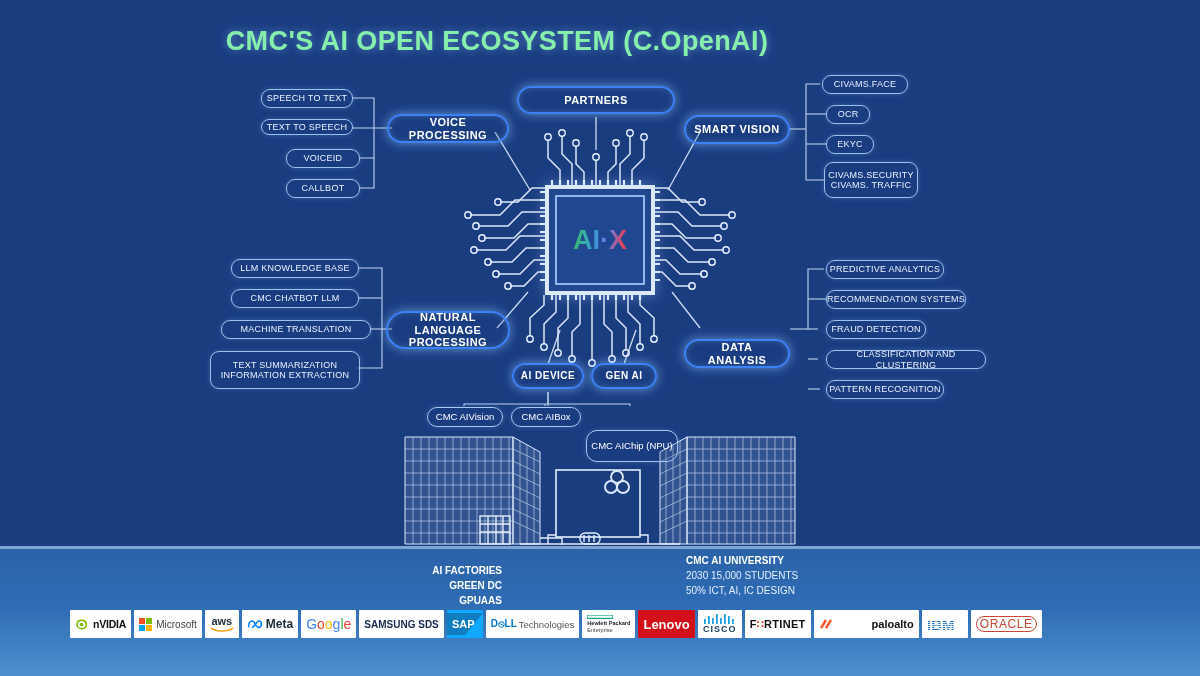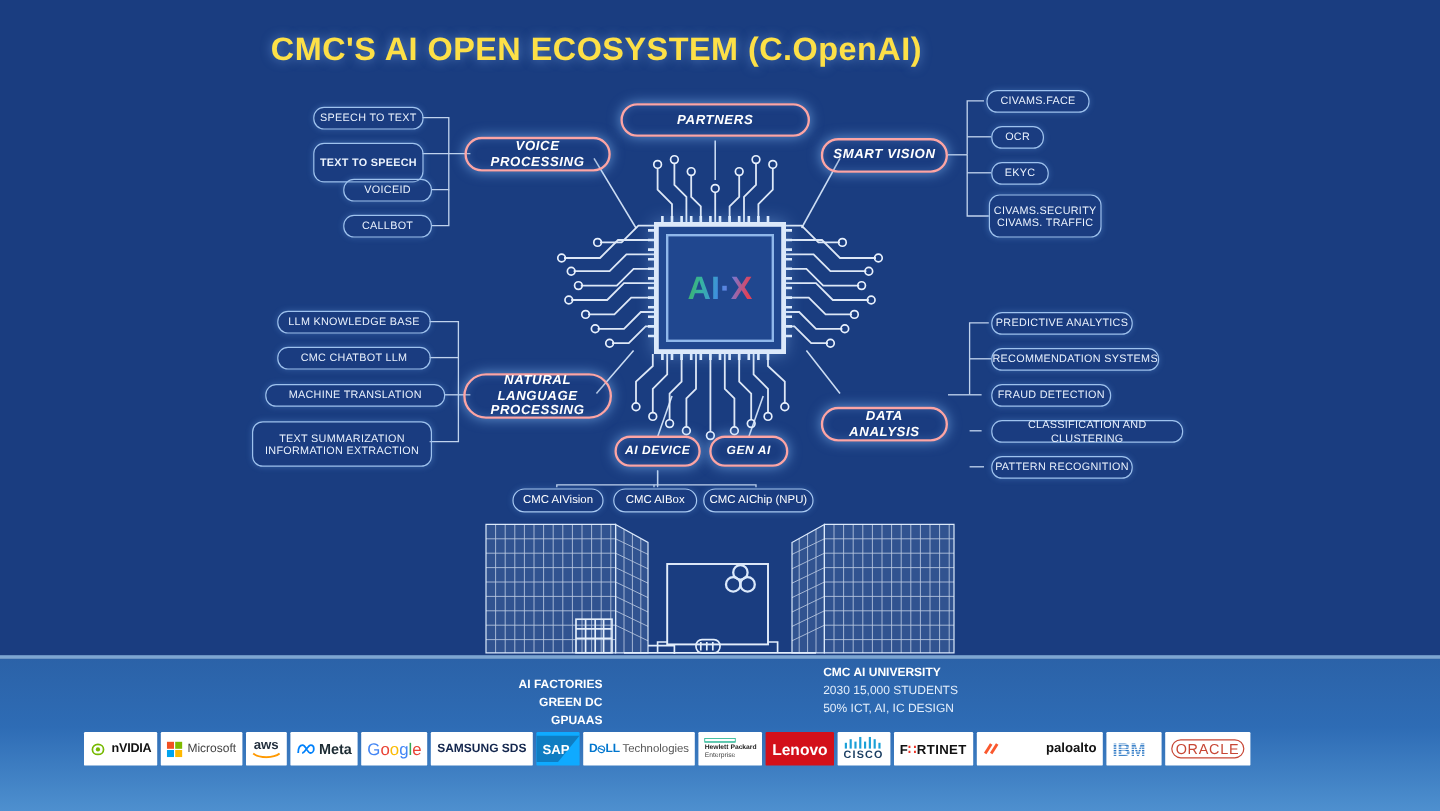--- a/index.html
+++ b/index.html
@@ -22,45 +22,44 @@
     background:linear-gradient(180deg,#2b62a8 0%,#2e6cb5 45%,#4e90cf 100%);
   }
   .divider {
     position:absolute; left:0; top:546px; width:1200px; height:3px;
     background:#8fb8e0; opacity:.85;
   }
 
   
   .title {
     position:absolute; top:26px; left:0; width:994px; text-align:center;
-    color:#fde047; font-size:27px; font-weight:bold; letter-spacing:.4px;
+    color:#86efac; font-size:27px; font-weight:bold; letter-spacing:.4px;
     text-shadow:0 0 9px rgba(140,190,255,.55);
   }
 
   
   .pill {
     position:absolute;
     display:flex; align-items:center; justify-content:center;
     text-align:center; color:#ffffff;
     border:1.4px solid #b9d4f4; border-radius:14px;
     background:rgba(26,61,128,0.15);
     line-height:1.15;
   }
   .pill.leaf {
     font-size:9px; letter-spacing:.25px;
     border-color:#9ec2ee; border-radius:9px;
     box-shadow:0 0 5px rgba(120,180,250,.30);
     color:#eaf2fd;
   }
   .pill.cat {
     font-size:11px; font-weight:bold; letter-spacing:.5px;
-    border:2px solid #fca5a5; border-radius:22px;
+    border:2px solid #3b82f6; border-radius:22px;
     box-shadow:0 0 11px rgba(140,195,255,.65), inset 0 0 7px rgba(140,195,255,.25);
     padding:0 6px;
-    font-style:italic;
   }
   .pill.node2 {
     font-size:9.5px; border-radius:11px; border-color:#a8c9f2;
     box-shadow:0 0 5px rgba(120,180,250,.28);
   }
 
   
   #links { position:absolute; left:0; top:0; width:1200px; height:676px; pointer-events:none; }
 
   
@@ -309,21 +308,21 @@
 
   <div class="pill cat" style="left:386px; top:311px; width:124px; height:38px;">NATURAL LANGUAGE PROCESSING</div>
 
   <div class="pill cat" style="left:684px; top:315px; width:106px; height:29px;margin-top:24px;">DATA ANALYSIS</div>
 
   <div class="pill cat" style="left:512px; top:363px; width:72px; height:26px; font-size:10px;">AI DEVICE</div>
 
   <div class="pill cat" style="left:591px; top:363px; width:66px; height:26px; font-size:10px;">GEN AI</div>
 
   <div class="pill leaf" style="left:261px; top:89px; width:92px; height:19px;">SPEECH TO TEXT</div>
-  <div class="pill leaf" style="left:261px; top:119px; width:92px; height:33px;font-weight:bold;">TEXT TO SPEECH</div>
+  <div class="pill leaf" style="left:261px; top:119px; width:92px; height:16px;">TEXT TO SPEECH</div>
   <div class="pill leaf" style="left:286px; top:149px; width:74px; height:19px;">VOICEID</div>
   <div class="pill leaf" style="left:286px; top:179px; width:74px; height:19px;">CALLBOT</div>
 
   <div class="pill leaf" style="left:231px; top:259px; width:128px; height:19px;">LLM KNOWLEDGE BASE</div>
   <div class="pill leaf" style="left:231px; top:289px; width:128px; height:19px;">CMC CHATBOT LLM</div>
   <div class="pill leaf" style="left:221px; top:320px; width:150px; height:19px;">MACHINE TRANSLATION</div>
   <div class="pill leaf mlfix" style="left:210px; top:351px; width:150px; height:38px; white-space:pre-line;">TEXT SUMMARIZATION
 INFORMATION EXTRACTION</div>
 
   <div class="pill leaf" style="left:822px; top:75px; width:86px; height:19px;">CIVAMS.FACE</div>
@@ -333,21 +332,21 @@
 CIVAMS. TRAFFIC</div>
 
   <div class="pill leaf" style="left:826px; top:260px; width:118px; height:19px;">PREDICTIVE ANALYTICS</div>
   <div class="pill leaf" style="left:826px; top:290px; width:140px; height:19px;">RECOMMENDATION SYSTEMS</div>
   <div class="pill leaf" style="left:826px; top:320px; width:100px; height:19px;">FRAUD DETECTION</div>
   <div class="pill leaf" style="left:826px; top:350px; width:160px; height:19px;">CLASSIFICATION AND CLUSTERING</div>
   <div class="pill leaf" style="left:826px; top:380px; width:118px; height:19px;">PATTERN RECOGNITION</div>
 
   <div class="pill node2" style="left:427px; top:407px; width:76px; height:20px;">CMC AIVision</div>
   <div class="pill node2" style="left:511px; top:407px; width:70px; height:20px;">CMC AIBox</div>
-  <div class="pill node2" style="left:586px; top:407px; width:92px; height:20px;">CMC AIChip (NPU)</div>
+  <div class="pill node2" style="left:586px; top:430px; width:92px; height:32px;">CMC AIChip (NPU)</div>
 
   <div class="stat-block stats-left">
     <div class="h">AI FACTORIES</div>
     <div class="h">GREEN DC</div>
     <div class="h">GPUAAS</div>
   </div>
 
   <div class="stat-block stats-right">
     <div class="h">CMC AI UNIVERSITY</div>
     <div class="l">2030 15,000 STUDENTS</div>

